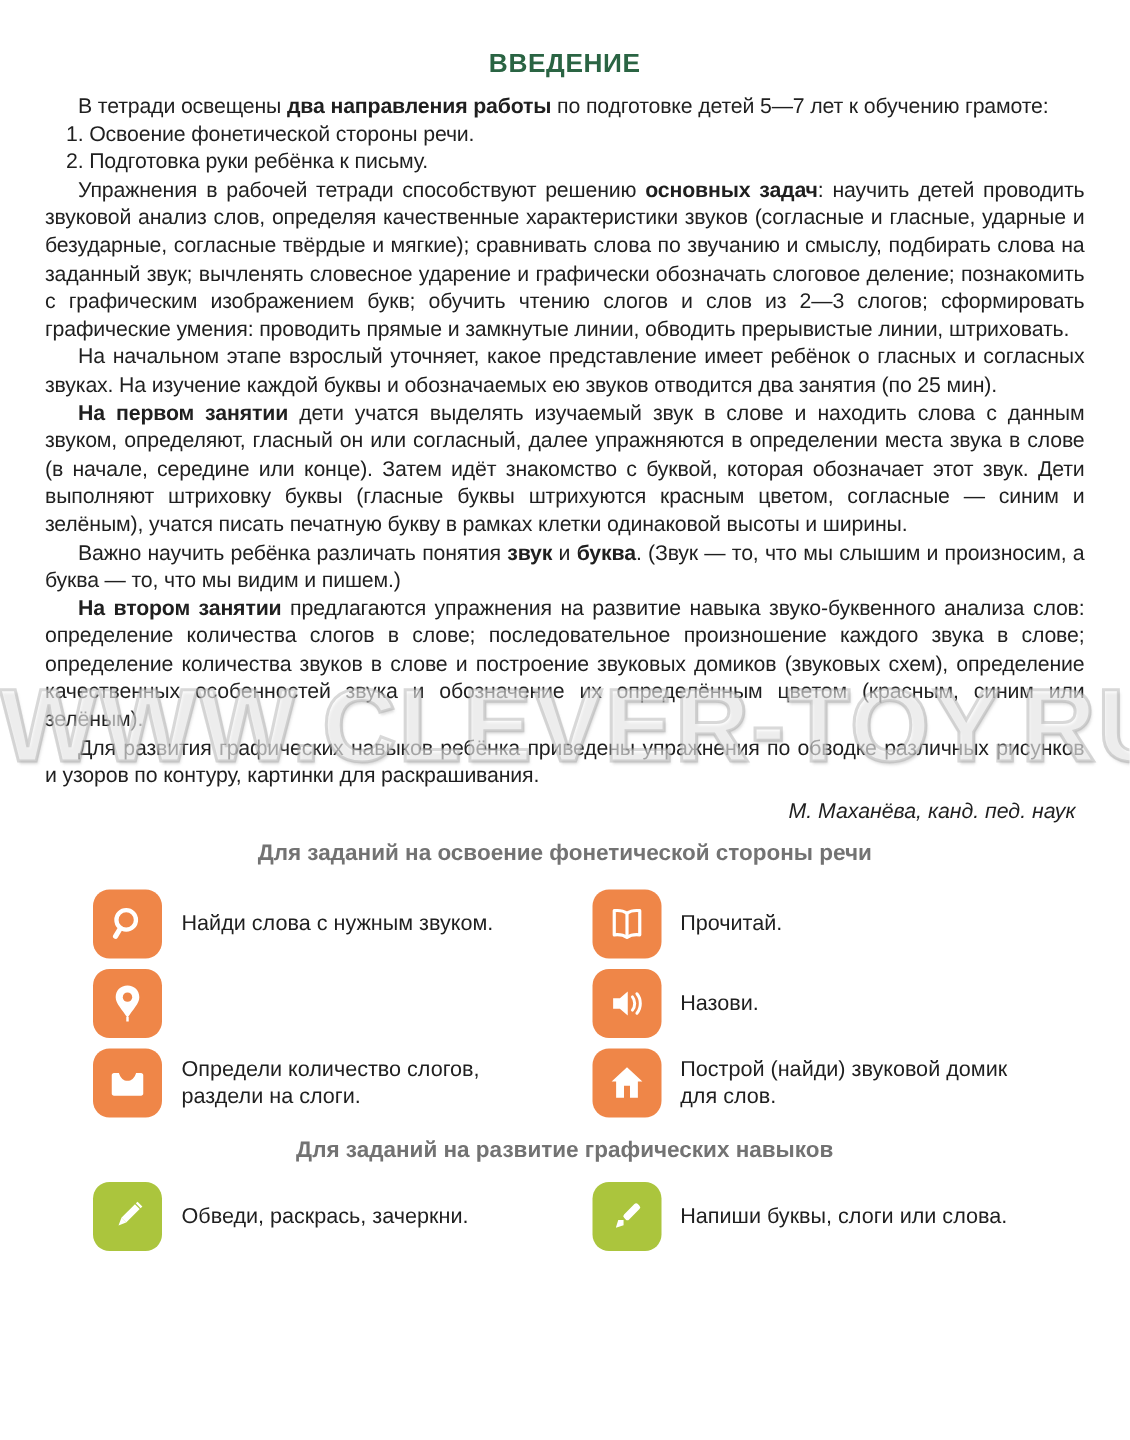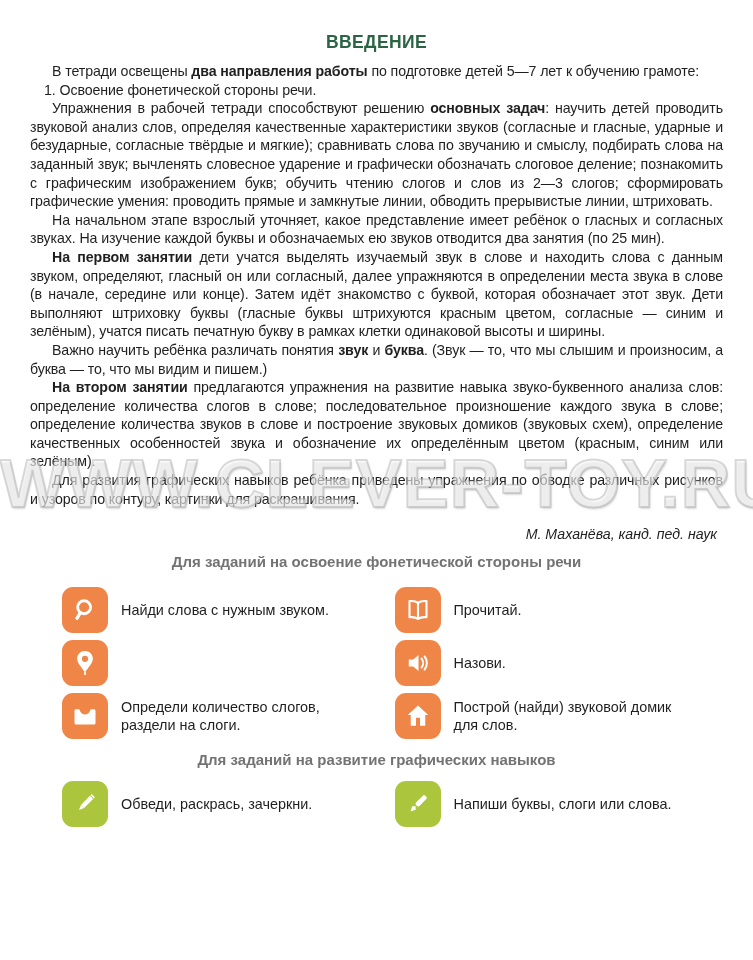--- a/index.html
+++ b/index.html
@@ -30,21 +30,21 @@
     text-align:justify;
     text-indent:22px;
   }
   .bodytext p.list-line { text-indent:14px; text-align:left; }
   .bi { font-weight:bold; }
 
   .byline {
     text-align:right;
     font-style:italic;
     font-size:14.2px;
-    margin-top:18px;
+    margin-top:6px;
     padding-right:6px;
   }
 
   .legend-title {
     text-align:center;
     color:#2a6443;
     font-weight:bold;
     font-size:15.5px;
     margin-top:32px;
     letter-spacing:.3px;
@@ -105,20 +105,21 @@
 </head>
 <body>
 
 <div class="page">
 
   <div class="title">ВВЕДЕНИЕ</div>
 
   <div class="bodytext">
     <p><span>В тетради освещены </span><span class="bi">два направления работы</span><span> по подготовке детей 5—7 лет к обучению грамоте:</span></p>
     <p class="list-line">1. Освоение фонетической стороны речи.</p>
+    <p class="list-line">2. Подготовка руки ребёнка к письму.</p>
     <p><span>Упражнения в рабочей тетради способствуют решению </span><span class="bi">основных задач</span><span>: научить детей проводить звуковой анализ слов, определяя качественные характеристики звуков (согласные и гласные, ударные и безударные, согласные твёрдые и мягкие); сравнивать слова по звучанию и смыслу, подбирать слова на заданный звук; вычленять словесное ударение и графически обозначать слоговое деление; познакомить с графическим изображением букв; обучить чтению слогов и слов из 2—3 слогов; сформировать графические умения: проводить прямые и замкнутые линии, обводить прерывистые линии, штриховать.</span></p>
     <p>На начальном этапе взрослый уточняет, какое представление имеет ребёнок о гласных и согласных звуках. На изучение каждой буквы и обозначаемых ею звуков отводится два занятия (по 25 мин).</p>
     <p><span class="bi">На первом занятии</span><span> дети учатся выделять изучаемый звук в слове и находить слова с данным звуком, определяют, гласный он или согласный, далее упражняются в определении места звука в слове (в начале, середине или конце). Затем идёт знакомство с буквой, которая обозначает этот звук. Дети выполняют штриховку буквы (гласные буквы штрихуются красным цветом, согласные — синим и зелёным), учатся писать печатную букву в рамках клетки одинаковой высоты и ширины.</span></p>
     <p><span>Важно научить ребёнка различать понятия </span><span class="bi">звук</span><span> и </span><span class="bi">буква</span><span>. (Звук — то, что мы слышим и произносим, а буква — то, что мы видим и пишем.)</span></p>
     <p><span class="bi">На втором занятии</span><span> предлагаются упражнения на развитие навыка звуко-буквенного анализа слов: определение количества слогов в слове; последовательное произношение каждого звука в слове; определение количества звуков в слове и построение звуковых домиков (звуковых схем), определение качественных особенностей звука и обозначение их определённым цветом (красным, синим или зелёным).</span></p>
     <p>Для развития графических навыков ребёнка приведены упражнения по обводке различных рисунков и узоров по контуру, картинки для раскрашивания.</p>
   </div>
 
   <div class="byline">М. Маханёва, канд. пед. наук</div>
 

